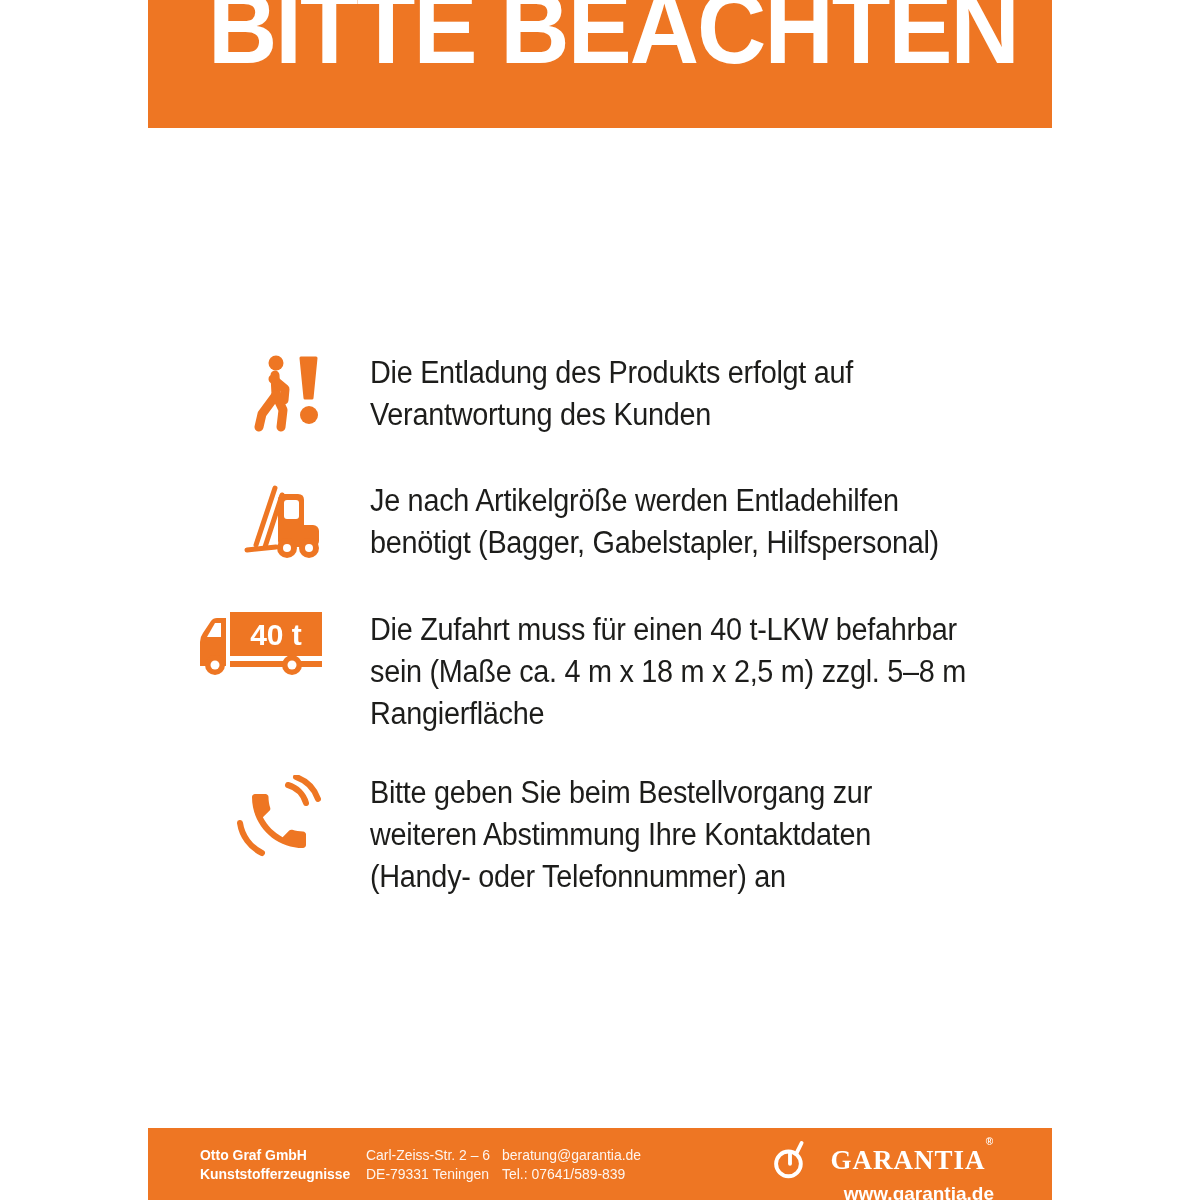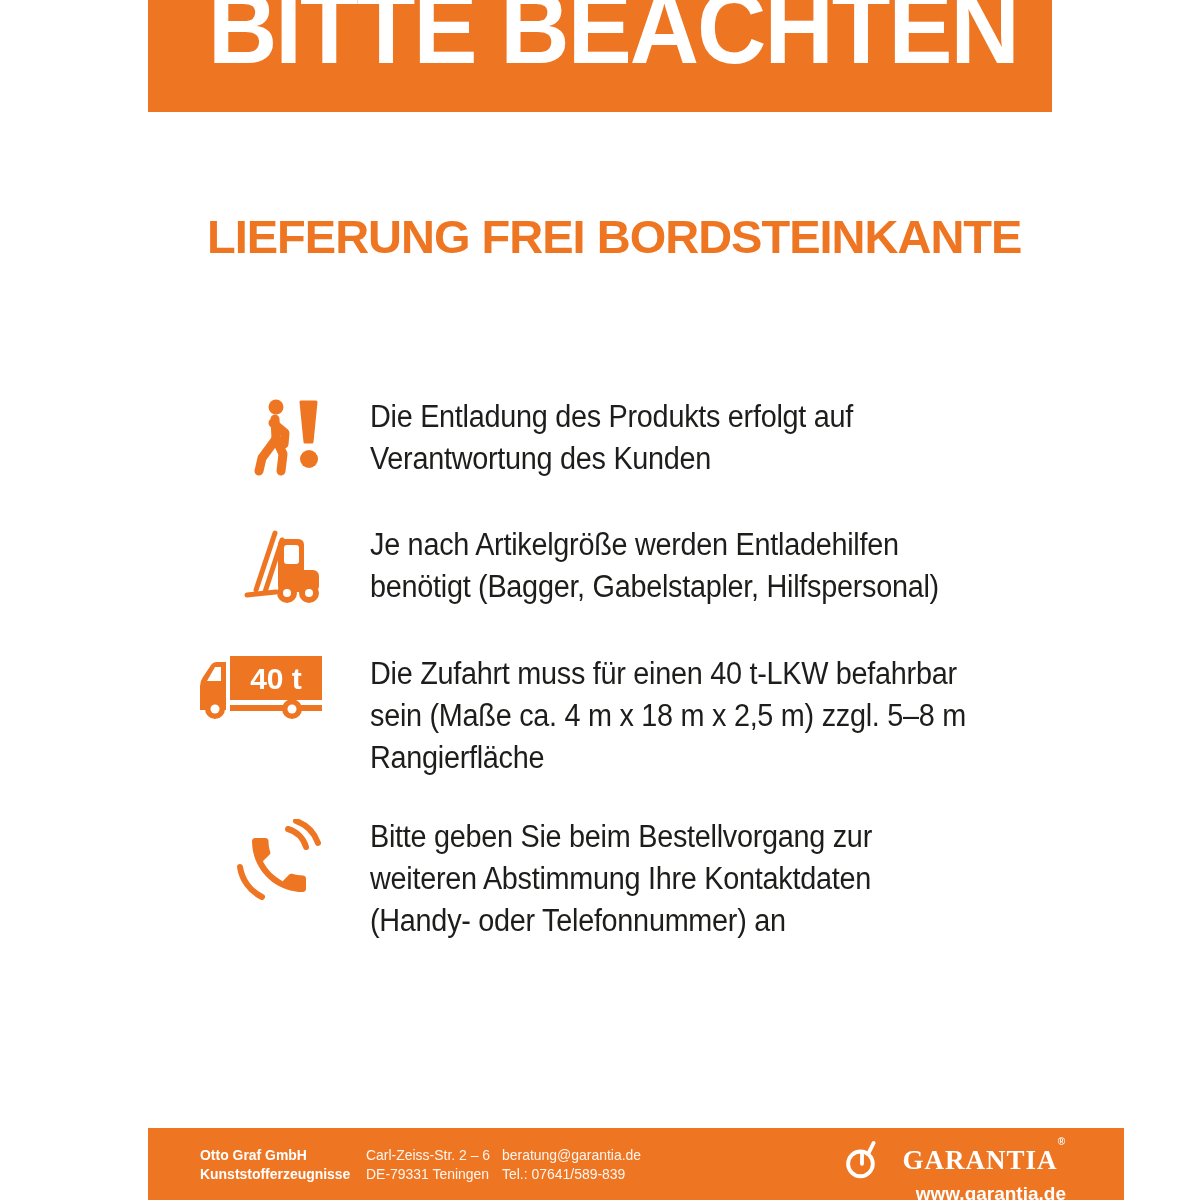--- a/index.html
+++ b/index.html
@@ -2,55 +2,55 @@
 <html><head>
 <meta charset="utf-8">
 <style>
   html,body{margin:0;padding:0;background:#ffffff;}
   .page{
     position:relative;width:1200px;height:1200px;overflow:hidden;
     background:#ffffff;font-family:"Liberation Sans",sans-serif;
   }
   
   .band{
-    position:absolute;left:148px;top:0;width:904px;height:112px;
+    position:absolute;left:148px;top:0;width:904px;height:128px;
     background:#ee7623;overflow:hidden;
   }
   .band-title{
     position:absolute;left:60px;top:-23px;
     font-size:102px;font-weight:bold;letter-spacing:-2px;line-height:1;
     color:#ffffff;white-space:nowrap;
     transform:scaleX(0.94);transform-origin:0 0;
   }
   
   .heading{
     position:absolute;left:207px;top:213px;
     font-size:47px;font-weight:bold;letter-spacing:-1px;line-height:1;
     color:#ee7623;white-space:nowrap;
   }
   
-  .items{position:absolute;left:148px;top:352px;width:1000px;margin-top:44px;}
+  .items{position:absolute;left:148px;top:352px;width:1000px;}
   .row{display:flex;align-items:flex-start;}
   .row-1{margin-bottom:44px;}
-  .row-2{margin-bottom:45px;align-items:center;}
+  .row-2{margin-bottom:45px;}
   .row-3{margin-bottom:37px;}
   .row-4{margin-bottom:43px;}
   .icon-box{
     width:174px;flex:0 0 174px;display:flex;justify-content:flex-end;
     padding-top:3px;box-sizing:border-box;font-weight:bold;
   }
   .txt{
     margin-left:48px;color:#1d1d1b;
     font-size:31px;line-height:42px;letter-spacing:-0.3px;
     transform:scaleX(0.93);transform-origin:0 0;
   }
   .txt div{white-space:nowrap;}
   
   .footer{
-    position:absolute;left:148px;top:1128px;width:976px;height:72px;
+    position:absolute;left:148px;top:1128px;width:904px;height:72px;
     background:#ee7623;color:#ffffff;
   }
   .fcol{
     position:absolute;top:17px;font-size:15px;line-height:19px;
     transform:scaleX(0.93);transform-origin:0 0;white-space:nowrap;
   }
   .fcol-company{left:52px;font-weight:bold;color:#ffffff;}
   .fcol-address{left:218px;color:rgba(255,255,255,0.93);}
   .fcol-contact{left:354px;color:rgba(255,255,255,0.93);}
   .brand{
@@ -68,21 +68,20 @@
 </style>
 </head>
 <body>
 
 <div class="page">
 
   <div class="band">
     <div class="band-title">BITTE BEACHTEN</div>
   </div>
 
-  <div class="heading">LIEFERUNG FREI BORDSTEINKANTE</div>
 
   <div class="items">
 
     <div class="row row-1">
       <div class="icon-box">
         <svg width="76" height="78" viewBox="0 0 76 78">
           <g fill="none" stroke="#ee7623" stroke-width="9" stroke-linecap="round" stroke-linejoin="round">
             <path d="M29,20 L30,40"></path>
             <path d="M27,24 L39,34 L38,45"></path>
             <path d="M30,40 L16,59 L13,72"></path>

